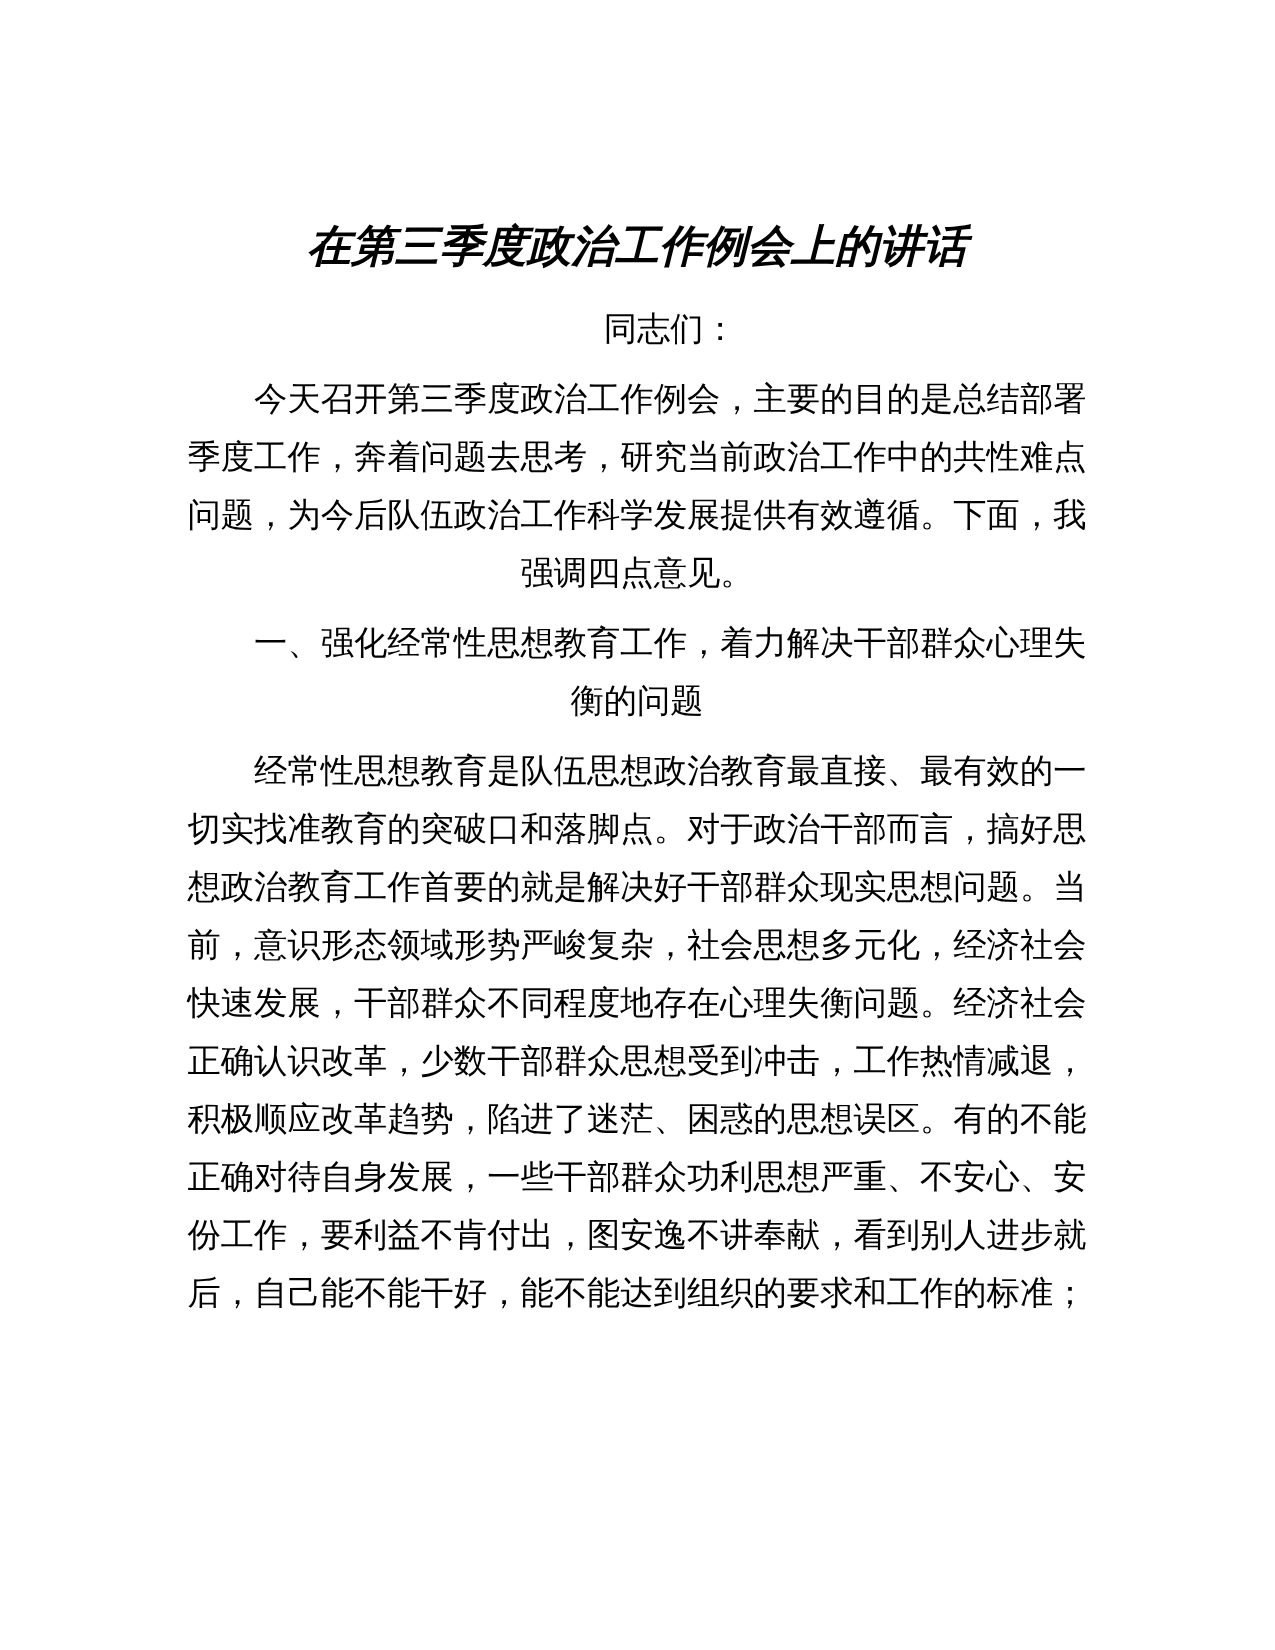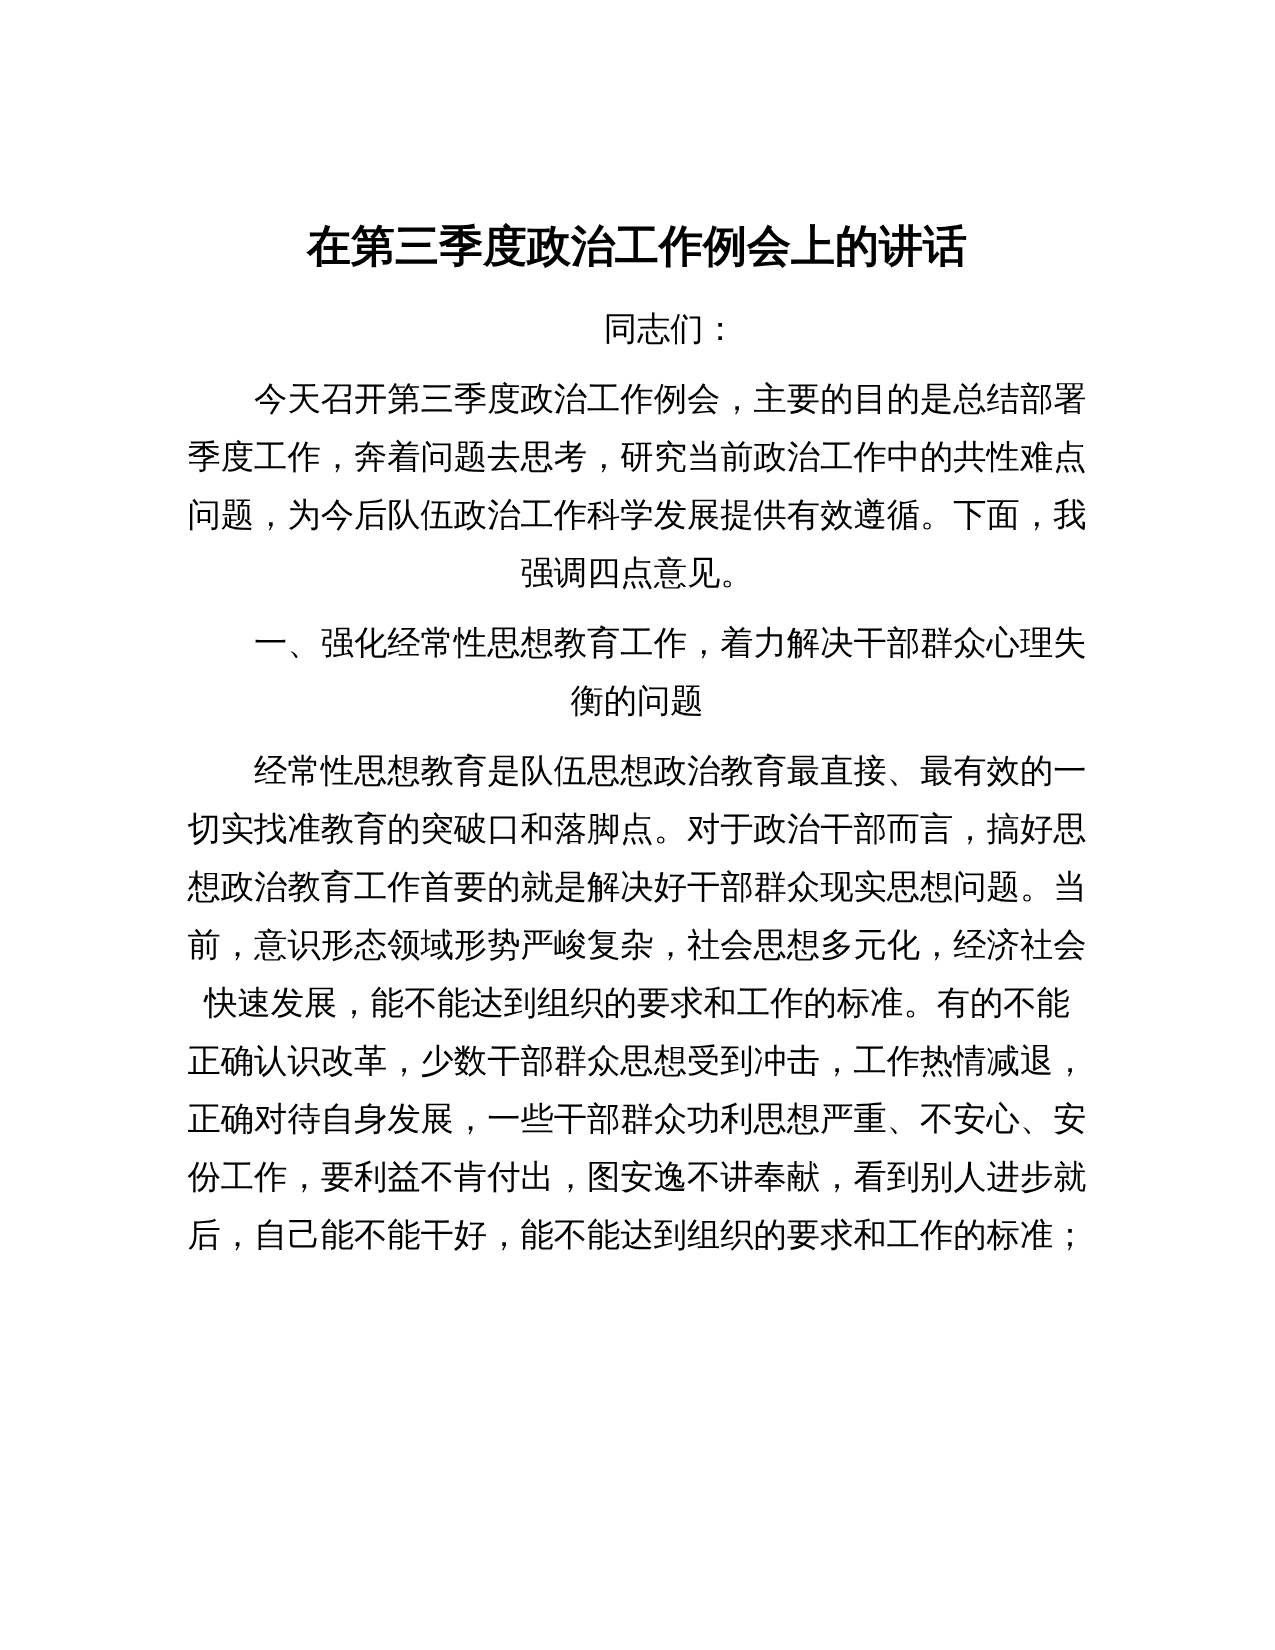--- a/index.html
+++ b/index.html
@@ -30,20 +30,21 @@
     width: 900px;
   }
   .title {
     margin: 0 0 25px 0;
     font-size: 44px;
     font-weight: 700;
     line-height: 58px;
     text-align: center;
     white-space: nowrap;
     color: #000000;
+    font-style: italic;
   }
   .para {
     margin: 0 0 12px 0;
     text-align: center;
   }
   .para:last-child {
     margin-bottom: 0;
   }
   .line {
     font-size: 33.3px;
@@ -78,21 +79,22 @@
     <div class="para">
       <div class="line indent">一、强化经常性思想教育工作，着力解决干部群众心理失</div>
       <div class="line">衡的问题</div>
     </div>
 
     <div class="para">
       <div class="line indent">经常性思想教育是队伍思想政治教育最直接、最有效的一</div>
       <div class="line">切实找准教育的突破口和落脚点。对于政治干部而言，搞好思</div>
       <div class="line">想政治教育工作首要的就是解决好干部群众现实思想问题。当</div>
       <div class="line">前，意识形态领域形势严峻复杂，社会思想多元化，经济社会</div>
-      <div class="line">快速发展，能不能达到组织的要求和工作的标准。有的不能</div>
+      <div class="line">快速发展，干部群众不同程度地存在心理失衡问题。经济社会</div>
       <div class="line">正确认识改革，少数干部群众思想受到冲击，工作热情减退，</div>
+      <div class="line">积极顺应改革趋势，陷进了迷茫、困惑的思想误区。有的不能</div>
       <div class="line">正确对待自身发展，一些干部群众功利思想严重、不安心、安</div>
       <div class="line">份工作，要利益不肯付出，图安逸不讲奉献，看到别人进步就</div>
       <div class="line">后，自己能不能干好，能不能达到组织的要求和工作的标准；</div>
     </div>
 
   </div>
 </div>
 
 </body></html>

